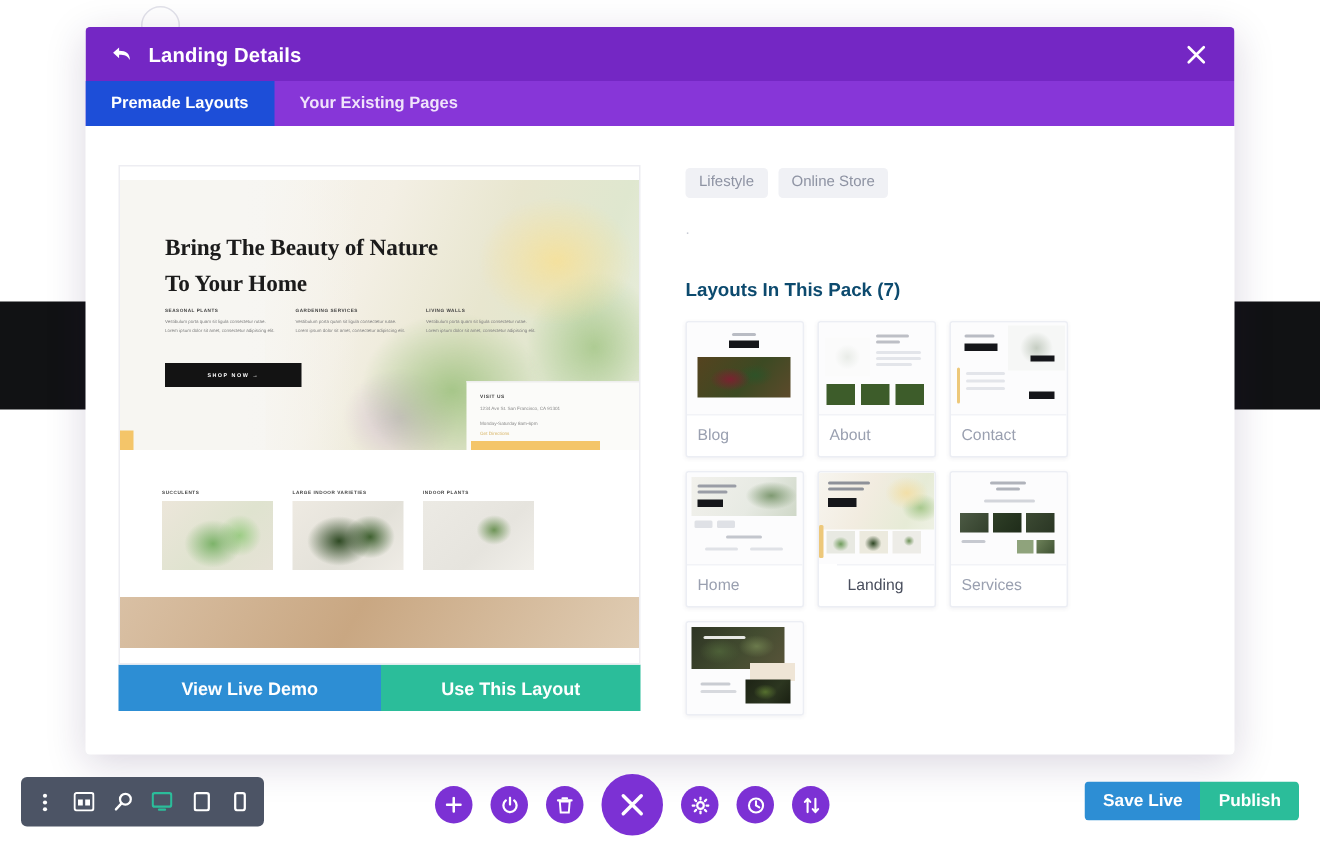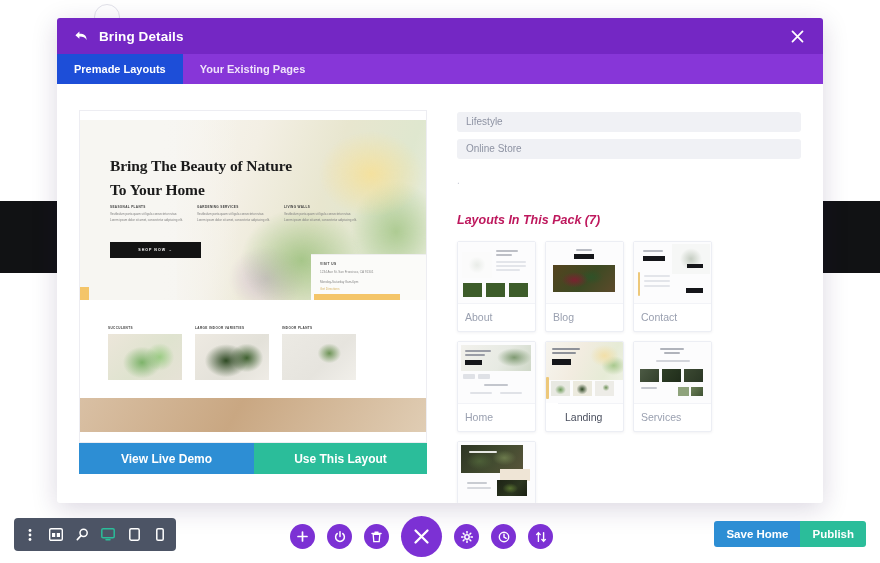--- a/index.html
+++ b/index.html
@@ -123,30 +123,30 @@
     flex:0 0 175px;background:#2d8ed4;color:#ffffff;font-size:12px;font-weight:bold;
     display:flex;align-items:center;justify-content:center;cursor:pointer;
   }
   .btn-use{
     flex:1 1 auto;background:#2bbd9a;color:#ffffff;font-size:12px;font-weight:bold;
     display:flex;align-items:center;justify-content:center;cursor:pointer;
   }
 
   
   .detail-col{flex:1 1 auto;padding-left:30px;padding-top:2px;}
-  .badges{display:flex;gap:7px;flex-direction:column;}
+  .badges{display:flex;gap:7px;}
   .badge{
     background:#f0f1f5;color:#8e93a3;font-size:10px;padding:4px 9px 5px 9px;border-radius:3px;
     cursor:pointer;
   }
   .pack-title{
     margin-top:16px;font-size:17px;color:#3b3f4c;font-weight:normal;letter-spacing:.1px;
   }
   .pack-desc{margin-top:14px;font-size:10px;color:#c9ccd6;line-height:1.6;min-height:14px;}
-  .pack-sub{margin-top:24px;font-size:12.5px;color:#be185d;font-weight:bold;font-style:italic;}
+  .pack-sub{margin-top:24px;font-size:12.5px;color:#0c4a6e;font-weight:bold;}
 
   .layout-grid{margin-top:14px;display:flex;flex-wrap:wrap;gap:9px;width:330px;}
   .layout-card{
     width:77px;background:#ffffff;border:1px solid #eceef4;border-radius:2px;
     box-shadow:0 1px 3px rgba(50,60,90,.07);cursor:pointer;overflow:hidden;
   }
   .lc-thumb{height:61px;position:relative;overflow:hidden;background:#fcfcfd;}
   .lc-label{
     font-size:10.5px;color:#9aa0b0;padding:7px 7px 8px 7px;border-top:1px solid #f2f3f7;
   }
@@ -196,21 +196,21 @@
   <div class="bg-dark-band"></div>
   <div class="bg-top-circle"></div>
 </div>
 
 <div id="modal">
 
   <div class="modal-header">
     <svg class="back-icon" viewBox="0 0 20 20">
       <path d="M3 9 L8 4.5 L8 7.2 C14 7.2 17 9.6 17 15 C15.2 11.6 12.6 10.6 8 10.6 L8 13.5 Z" fill="#ffffff"></path>
     </svg>
-    <span class="modal-title">Bring Details</span>
+    <span class="modal-title">Landing Details</span>
     <div class="close-btn">
       <svg viewBox="0 0 14 14">
         <path d="M1.6 1.6 L12.4 12.4 M12.4 1.6 L1.6 12.4" stroke="#ffffff" stroke-width="1.9" stroke-linecap="round"></path>
       </svg>
     </div>
   </div>
 
   <div class="modal-tabs">
     <div class="tab active">Premade Layouts</div>
     <div class="tab">Your Existing Pages</div>
@@ -289,43 +289,43 @@
         <div class="badge">Online Store</div>
       </div>
 
       <div class="pack-desc">.</div>
       <div class="pack-sub">Layouts In This Pack (7)</div>
 
       <div class="layout-grid">
 
         <div class="layout-card">
           <div class="lc-thumb">
+            <div class="t-line" style="left:30px;top:7px;width:16px;height:2px;background:#b9bcc4;"></div>
+            <div class="t-blk" style="left:28px;top:12px;width:20px;height:5px;"></div>
+            <div class="t-img" style="left:7px;top:23px;width:62px;height:27px;background:
+                radial-gradient(ellipse 30% 40% at 35% 55%,#7a2230,rgba(122,34,48,0) 72%),
+                radial-gradient(ellipse 26% 36% at 62% 45%,#2f5228,rgba(47,82,40,0) 74%),
+                linear-gradient(130deg,#55431f,#3c4a23 55%,#5d4a2b);"></div>
+          </div>
+          <div class="lc-label">Blog</div>
+        </div>
+
+        <div class="layout-card">
+          <div class="lc-thumb">
             <div class="t-img" style="left:4px;top:10px;width:30px;height:26px;background:radial-gradient(ellipse 40% 45% at 50% 50%,#e9ece8,rgba(233,236,232,0) 72%),#fbfbfb;"></div>
             <div class="t-line" style="left:38px;top:8px;width:22px;height:2px;background:#bdbfc6;"></div>
             <div class="t-line" style="left:38px;top:12px;width:16px;height:2px;background:#bdbfc6;"></div>
             <div class="t-line" style="left:38px;top:19px;width:30px;height:1.5px;"></div>
             <div class="t-line" style="left:38px;top:23px;width:30px;height:1.5px;"></div>
             <div class="t-line" style="left:38px;top:27px;width:24px;height:1.5px;"></div>
             <div class="t-img" style="left:5px;top:41px;width:19px;height:14px;background:#3d5c2a;"></div>
             <div class="t-img" style="left:28px;top:41px;width:19px;height:14px;background:#3d5c2a;"></div>
             <div class="t-img" style="left:51px;top:41px;width:19px;height:14px;background:#3d5c2a;"></div>
           </div>
           <div class="lc-label">About</div>
-        </div>
-
-        <div class="layout-card">
-          <div class="lc-thumb">
-            <div class="t-line" style="left:30px;top:7px;width:16px;height:2px;background:#b9bcc4;"></div>
-            <div class="t-blk" style="left:28px;top:12px;width:20px;height:5px;"></div>
-            <div class="t-img" style="left:7px;top:23px;width:62px;height:27px;background:
-                radial-gradient(ellipse 30% 40% at 35% 55%,#7a2230,rgba(122,34,48,0) 72%),
-                radial-gradient(ellipse 26% 36% at 62% 45%,#2f5228,rgba(47,82,40,0) 74%),
-                linear-gradient(130deg,#55431f,#3c4a23 55%,#5d4a2b);"></div>
-          </div>
-          <div class="lc-label">Blog</div>
         </div>
 
         <div class="layout-card">
           <div class="lc-thumb">
             <div class="t-img" style="left:38px;top:2px;width:38px;height:30px;background:
                 radial-gradient(ellipse 40% 50% at 50% 50%,#c5cdc2,rgba(197,205,194,0) 72%),#f6f7f6;"></div>
             <div class="t-line" style="left:9px;top:8px;width:20px;height:2px;background:#b9bcc4;"></div>
             <div class="t-blk" style="left:9px;top:14px;width:22px;height:5px;"></div>
             <div class="t-blk" style="left:53px;top:22px;width:16px;height:4px;"></div>
             <div class="t-line" style="left:4px;top:30px;width:2px;height:24px;background:#edc87a;"></div>
@@ -497,15 +497,15 @@
   </div>
   <div class="circ">
     <svg width="12" height="12" viewBox="0 0 12 12">
       <path d="M3.4 10.4 L3.4 1.8 M1.6 3.6 L3.4 1.6 L5.2 3.6" stroke="#ffffff" stroke-width="1.4" stroke-linecap="round" stroke-linejoin="round" fill="none"></path>
       <path d="M8.6 1.6 L8.6 10.2 M6.8 8.4 L8.6 10.4 L10.4 8.4" stroke="#ffffff" stroke-width="1.4" stroke-linecap="round" stroke-linejoin="round" fill="none"></path>
     </svg>
   </div>
 </div>
 
 <div class="right-actions">
-  <div class="btn-draft">Save Home</div>
+  <div class="btn-draft">Save Live</div>
   <div class="btn-publish">Publish</div>
 </div>
 
 </body></html>

